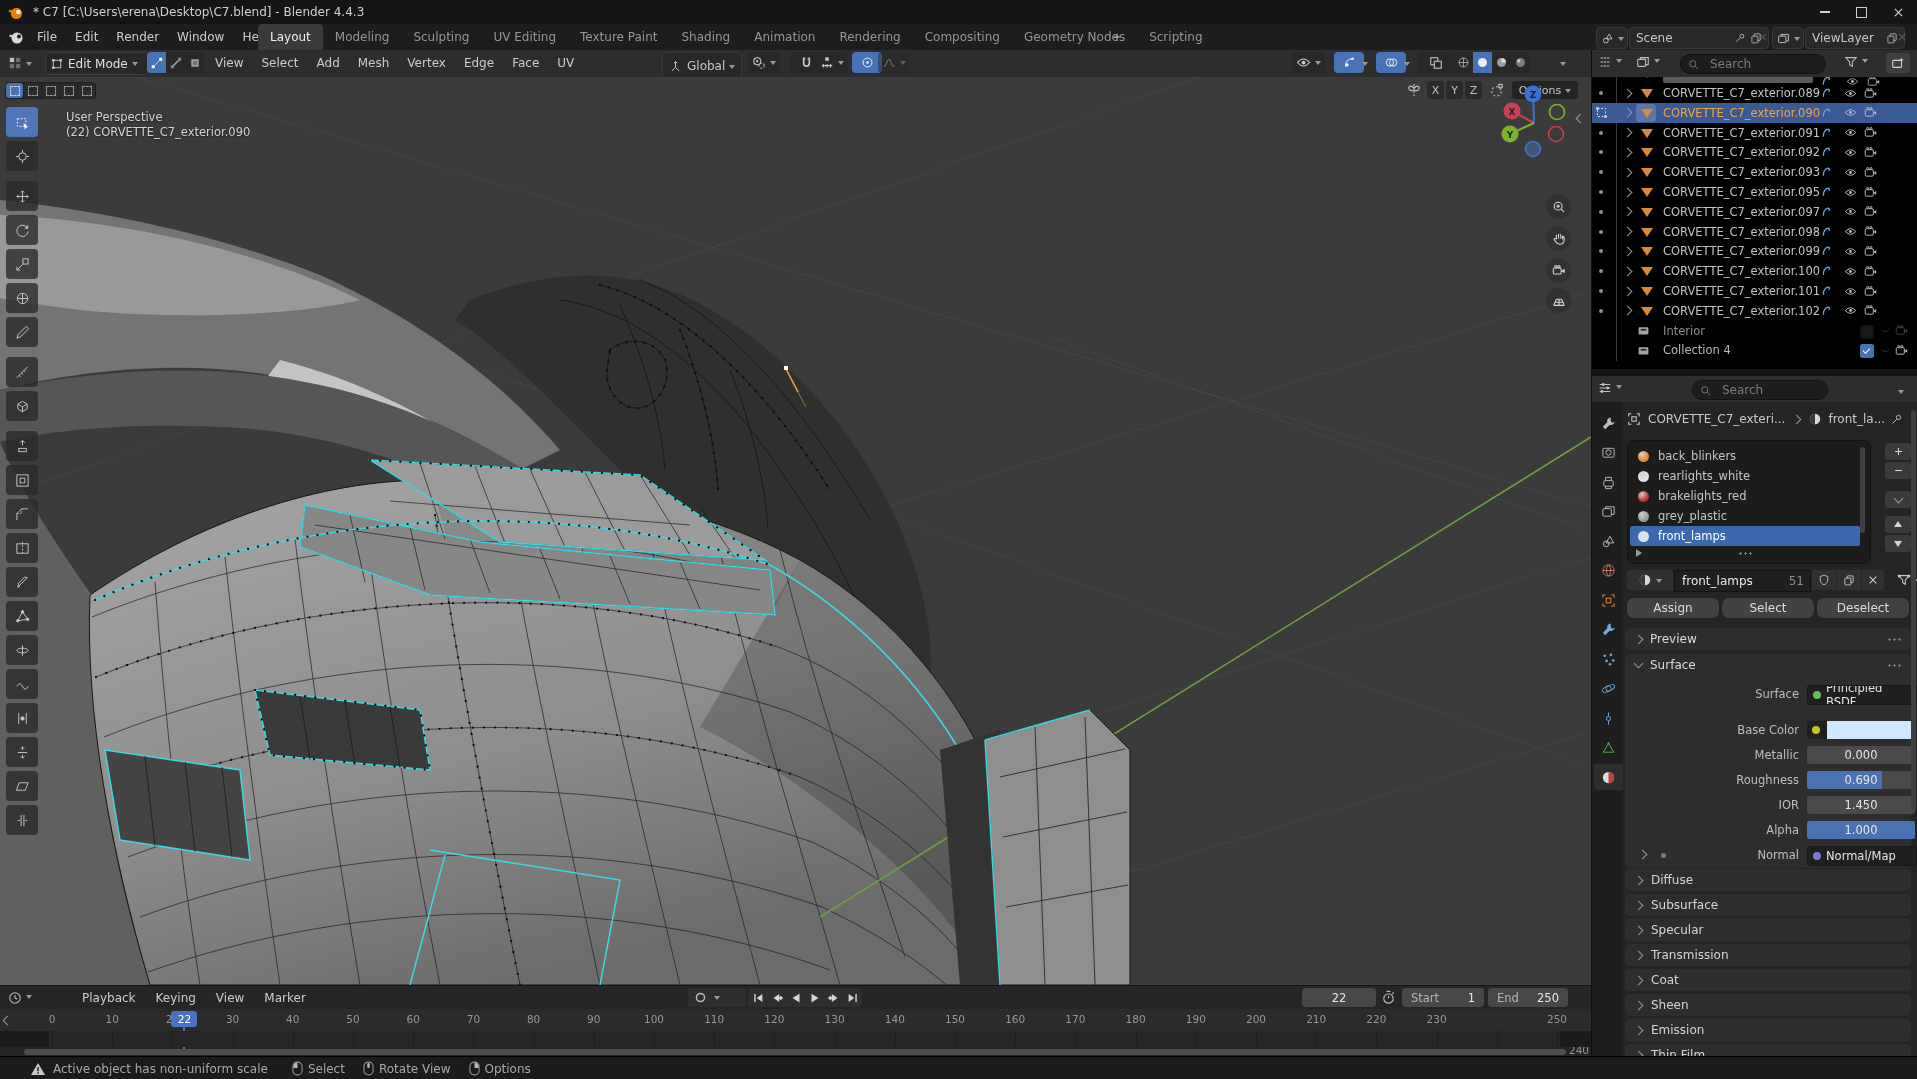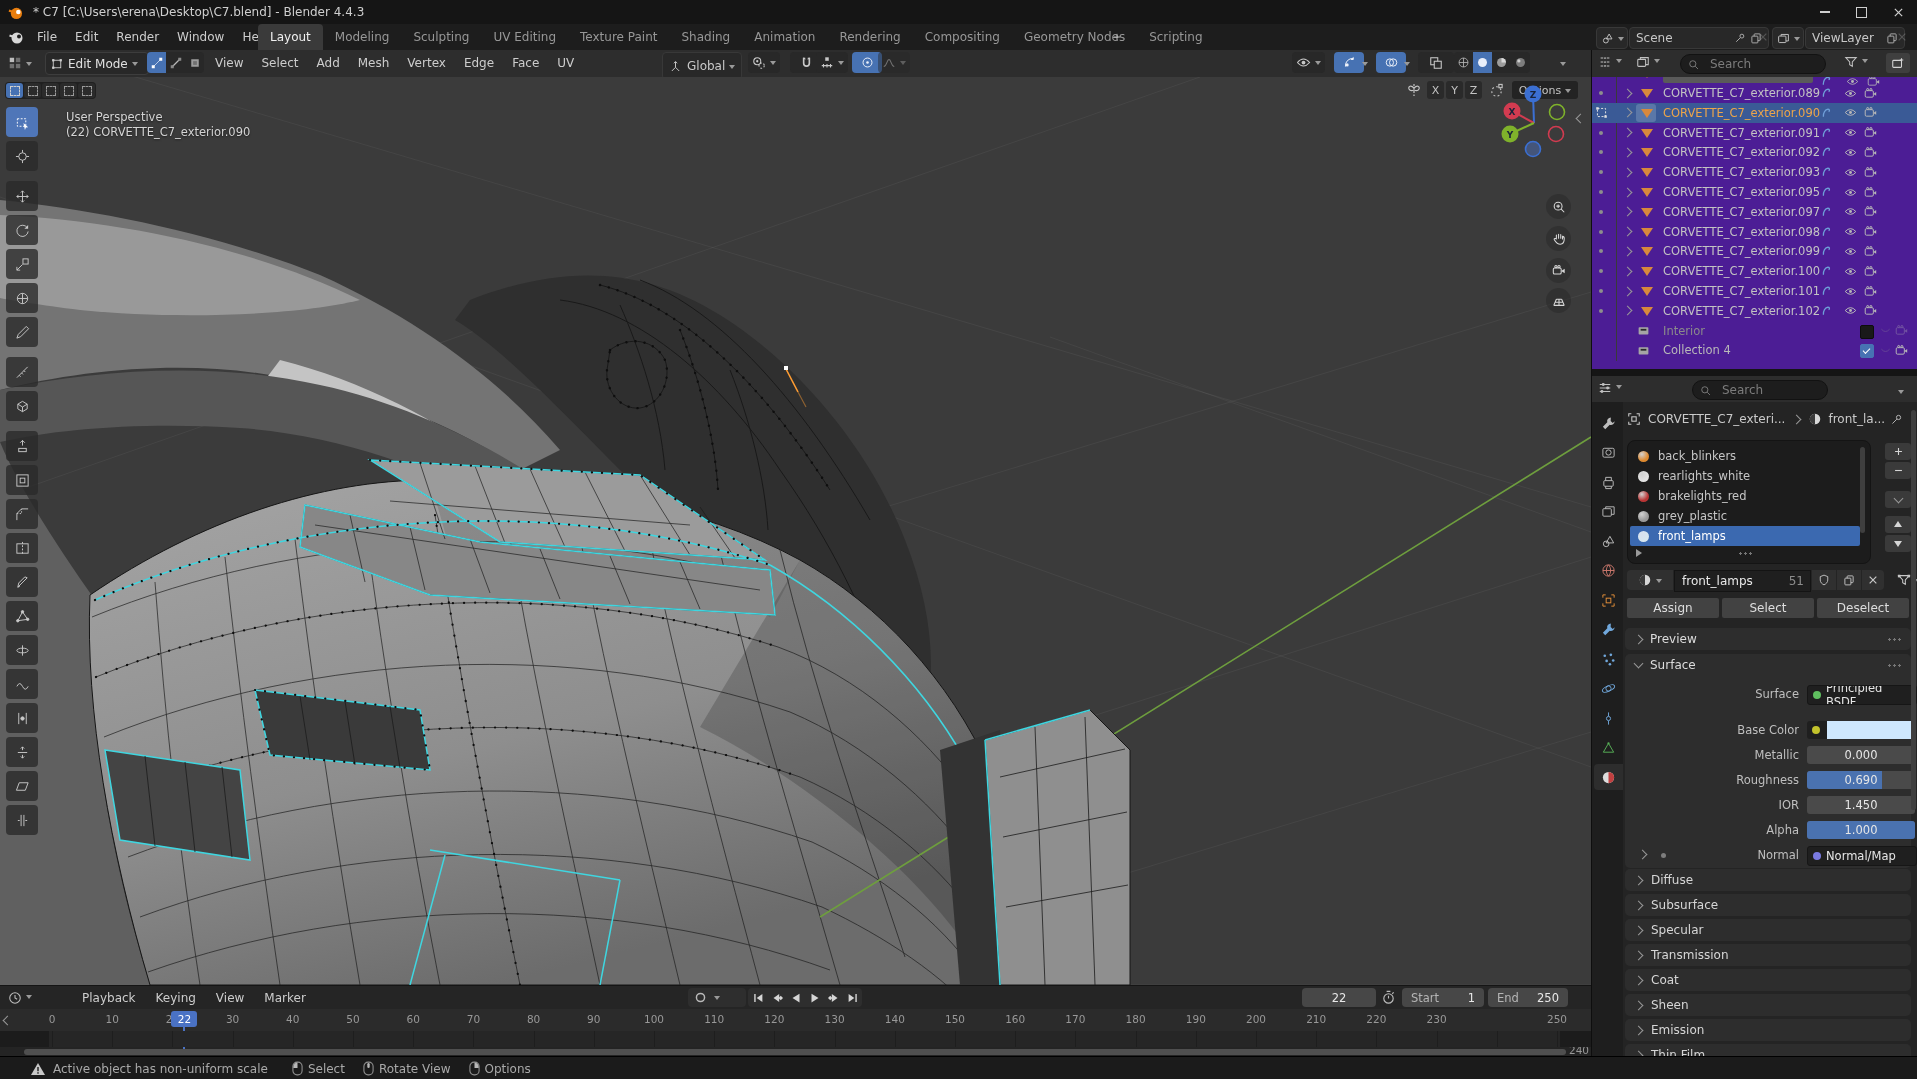--- a/index.html
+++ b/index.html
@@ -51,21 +51,21 @@
   .navball-label{font-weight:bold;font-size:9px;fill:#18243a;}
   .nav-btn{position:absolute;left:1546px;width:25px;height:25px;border-radius:50%;background:rgba(42,42,42,.55);display:flex;align-items:center;justify-content:center;}
   .region-arrow{position:absolute;left:1577px;top:38px;}
   
   .ts-btn{position:absolute;top:4px;height:18px;background:#2a2a2a;border-radius:3px;display:flex;align-items:center;justify-content:center;color:#c4c4c4;font-size:11px;}
   
   .right-panel{left:1591px;top:50px;width:326px;height:1006px;background:#232323;border-left:1px solid #0e0e0e;overflow:hidden;}
   .ol-header{position:absolute;left:0;top:0;width:326px;height:27px;background:#2d2d2d;border-bottom:1px solid #1d1d1d;}
   .search{position:absolute;background:#1d1d1d;border:1px solid #121212;border-radius:10px;height:18px;display:flex;align-items:center;padding:0 7px;color:#7c7c7c;}
   .search .ph{margin-left:11px;}
-  #outliner-rows{position:absolute;left:0;top:27px;width:326px;height:292px;overflow:hidden;background:#4c1d95;}
+  #outliner-rows{position:absolute;left:0;top:27px;width:326px;height:292px;overflow:hidden;background:#000000;}
   .ol-row{position:absolute;left:0;width:326px;height:20px;display:flex;align-items:center;}
   .ol-row.selected{background:#3a5a96;}
   .ol-bullet{position:absolute;left:7px;width:4px;height:4px;border-radius:50%;background:#8d8d8d;}
   .ol-chev{position:absolute;left:32px;}
   .mesh-ic{position:absolute;left:49px;width:0;height:0;border:6px solid transparent;border-top:9px solid #d8893c;top:6px;}
   .mesh-chip{position:absolute;left:44px;top:1px;width:20px;height:18px;background:#5a77a8;border-radius:3px;}
   .ol-name{position:absolute;left:71px;color:#c3c3c3;font-size:11.5px;white-space:nowrap;}
   .ol-row.selected .ol-name{color:#eda64a;}
   .ol-right{position:absolute;display:flex;}
   .ol-vline{position:absolute;left:24px;top:0;width:1px;height:284px;background:#3a3a3a;}
@@ -86,21 +86,21 @@
   .slot{position:absolute;left:2px;width:230px;height:20px;display:flex;align-items:center;border-radius:2px;}
   .slot.selected{background:#3b69b0;}
   .slot-dot{width:11px;height:11px;border-radius:50%;margin-left:8px;}
   .slot-name{margin-left:9px;font-size:11.5px;color:#c6c6c6;}
   .slot.selected .slot-name{color:#fff;}
   .side-btn{position:absolute;left:293px;width:26px;height:17px;background:#3a3a3a;border-radius:3px;display:flex;align-items:center;justify-content:center;}
   .scrollpill{position:absolute;background:#3f3f3f;border-radius:3px;}
   .db-row{position:absolute;left:35px;top:520px;height:20px;display:flex;}
   .db-part{background:#303030;height:20px;display:flex;align-items:center;}
   .field-dark{background:#1f1f1f;border:1px solid #141414;}
-  .act-btn{position:absolute;top:548px;height:20px;background:#424242;border-radius:2px;display:flex;align-items:center;justify-content:center;color:#dedede;text-align:center;}
+  .act-btn{position:absolute;top:548px;height:20px;background:#424242;border-radius:7px;display:flex;align-items:center;justify-content:center;color:#dedede;text-align:center;}
   .panel-box{position:absolute;left:33px;width:286px;background:#2d2d2d;border-radius:5px;}
   .panel-title{color:#dcdcdc;margin-left:8px;}
   .grip{width:16px;height:5px;background-image:radial-gradient(#777 1px,transparent 1.2px);background-size:5px 5px;}
   .s-row{position:absolute;left:0;width:286px;height:18px;}
   .s-label{position:absolute;right:112px;top:2px;color:#bfbfbf;font-size:11.5px;}
   .s-field{position:absolute;left:182px;top:0;width:108px;height:18px;border-radius:3px;overflow:hidden;display:flex;align-items:center;}
   .s-field.node{background:#1f1f1f;border:1px solid #161616;}
   .s-field.slider,.s-field.value{background:#4a4a4a;position:absolute;}
   .s-field .fill{position:absolute;left:0;top:0;bottom:0;background:#4a72b0;}
   .f-text{position:relative;font-size:11.5px;color:#e6e6e6;}

